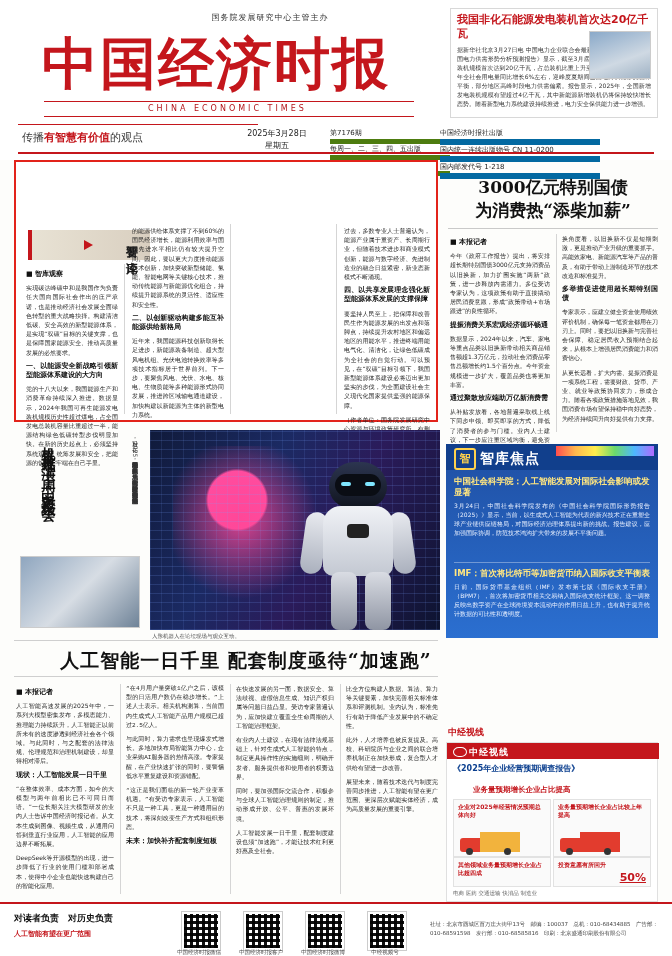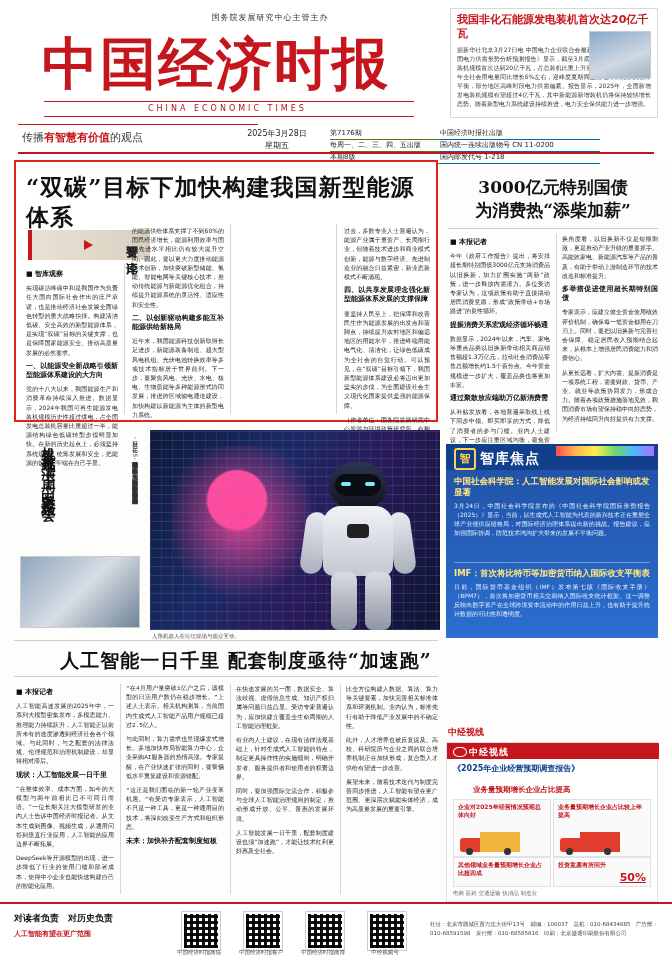--- a/index.html
+++ b/index.html
@@ -18,23 +18,23 @@
   }
   .logo-en{position:absolute;left:148px;top:104px;font-size:8px;color:#b2141a;letter-spacing:3px;}
   .logo-rule{position:absolute;left:44px;top:101px;width:370px;height:1px;background:#c4161c;}
   .logo-rule2{position:absolute;left:44px;top:116px;width:370px;height:1px;background:#c4161c;}
   .slogan{position:absolute;left:22px;top:130px;font-size:11px;color:#333;}
   .slogan b{color:#c4161c;}
   .mast-rule{position:absolute;left:18px;top:124px;width:240px;height:1px;background:#c4161c;}
   .mast-rule-b{position:absolute;left:18px;top:152px;width:636px;height:2px;background:#c4161c;}
   .dateblk{position:absolute;left:222px;top:128px;width:110px;text-align:center;font-size:8px;color:#222;line-height:12px;}
   .issue{position:absolute;left:330px;top:128px;width:120px;font-size:7px;color:#222;line-height:11px;}
-  .issue div{border-bottom:1px solid #4d7c0f;}
+  .issue div{border-bottom:5px solid #4d7c0f;}
   .cn-info{position:absolute;left:440px;top:128px;width:160px;font-size:7px;color:#222;line-height:11px;}
-  .cn-info div{border-bottom:1px solid #0369a1;}
+  .cn-info div{border-bottom:6px solid #0369a1;}
   .mast-site{position:absolute;left:520px;top:108px;font-size:6px;color:#666;}
   
   .tr-box{position:absolute;left:450px;top:8px;width:208px;height:110px;border:1px solid #d8d8d8;background:#fff;padding:4px 6px;box-sizing:border-box;}
   .tr-title{font-size:11px;font-weight:bold;color:#c4161c;line-height:14px;}
   .tr-body{font-size:6px;color:#333;line-height:9px;margin-top:4px;text-align:justify;}
   .tr-photo{position:absolute;right:6px;top:22px;width:60px;height:46px;background:linear-gradient(160deg,#8aa9c9,#cfd9e3 60%,#9fb2c4);border:1px solid #ccc;}
   
   .hl-box{position:absolute;left:14px;top:160px;width:424px;height:262px;border:2px solid #e2231a;box-sizing:border-box;background:#fff;}
   .hl-title{position:absolute;left:10px;top:10px;width:404px;font-family:"DejaVu Serif","Liberation Serif",serif;font-size:23px;font-weight:bold;color:#111;line-height:30px;letter-spacing:1px;}
   .think-tank{position:absolute;left:12px;top:68px;width:118px;height:30px;background:linear-gradient(90deg,#e8e2d4,#d9cfc0);border-left:4px solid #c4161c;}
@@ -144,21 +144,20 @@
     <div class="mast-rule-b"></div>
   </div>
 
   <div class="tr-box">
     <div class="tr-title">我国非化石能源发电装机首次达20亿千瓦</div>
     <div class="tr-body">据新华社北京3月27日电  中国电力企业联合会最新发布的《2025年度全国电力供需形势分析预测报告》显示，截至3月底，我国非化石能源发电装机规模首次达到20亿千瓦，占总装机比重上升至60%左右。预计2025年全社会用电量同比增长6%左右，迎峰度夏期间全国电力供需形势总体平衡，部分地区高峰时段电力供需偏紧。报告显示，2025年，全国新增发电装机规模有望超过4亿千瓦，其中新能源新增装机仍将保持较快增长态势。随着新型电力系统建设持续推进，电力安全保供能力进一步增强。</div>
     <div class="tr-photo"></div>
   </div>
 
   <div class="hl-box">
-    <div class="hl-title">“双碳”目标下加快构建我国新型能源体系</div>
 
     <div class="think-tank">
       <div class="tt-arrow"></div>
       <span>
           <span>智库</span>
           <span>要论</span>
         </span>
     </div>
 
     <div class="col" style="left:10px;top:104px;width:92px;height:150px;">

